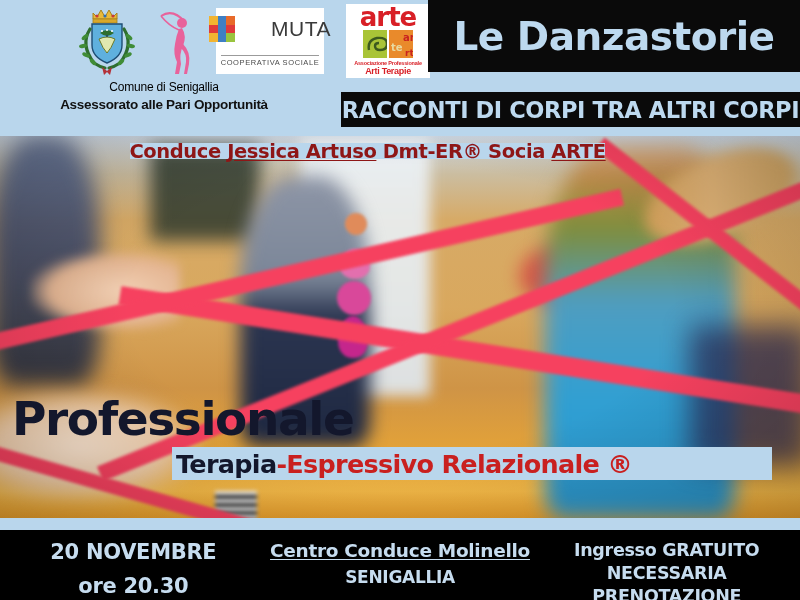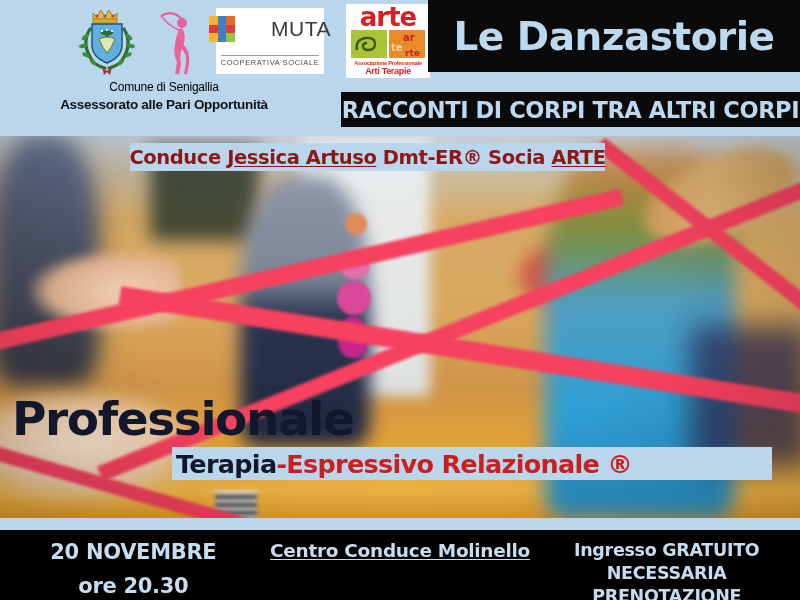--- a/index.html
+++ b/index.html
@@ -46,21 +46,21 @@
   .arte-logo{
     position:absolute;left:346px;top:4px;width:84px;height:74px;
     background:#ffffff;padding:1px;box-sizing:border-box;
     display:flex;flex-direction:column;align-items:center;
   }
   .arte-word{
     color:#d81f26;font-weight:700;font-size:26px;line-height:24px;
     letter-spacing:-1px;font-family:"DejaVu Sans", sans-serif;
   }
   .arte-squares{display:flex;gap:2px;margin-top:1px;}
-  .arte-sq{width:36px;height:28px;position:relative;overflow:hidden;}
+  .arte-sq{width:24px;height:28px;position:relative;overflow:hidden;}
   .arte-sq.green{background:#a9c437;}
   .arte-sq.orange{background:#e98a2b;}
   .arte-sub1{font-size:5.5px;color:#d81f26;font-weight:700;margin-top:2px;letter-spacing:-.2px;}
   .arte-sub2{font-size:9px;color:#d81f26;font-weight:700;letter-spacing:-.3px;line-height:10px;}
 
   
   .comune-block{position:absolute;left:14px;top:80px;width:300px;text-align:center;}
   .comune-l1{font-size:12px;font-weight:400;color:#000000;letter-spacing:-.2px;}
   .comune-l2{font-size:13.5px;font-weight:700;color:#111;letter-spacing:-.3px;margin-top:3px;}
 
@@ -166,21 +166,21 @@
 
   
   .deco{position:absolute;filter:blur(1.6px);}
   .deco1{left:345px;top:77px;width:22px;height:22px;border-radius:50%;background:#e08b5a;}
   .deco2{left:340px;top:113px;width:30px;height:30px;border-radius:50% 50% 50% 50%/60% 60% 40% 40%;background:#e36fae;}
   .deco3{left:337px;top:145px;width:34px;height:34px;border-radius:50%;background:#d9489a;}
   .deco4{left:338px;top:180px;width:30px;height:42px;border-radius:50% 50% 45% 45%/60% 60% 40% 40%;background:#c5268c;}
 
   
   .conduce-band{
-    position:absolute;left:130px;top:143px;width:475px;height:28px;
+    position:absolute;left:130px;top:143px;width:475px;height:16px;
     background:#b9d6ec;display:flex;align-items:center;justify-content:center;
   }
   .conduce-band .t{
     font-size:19.5px;font-weight:700;color:#8e1616;letter-spacing:-.4px;
     white-space:nowrap;font-family:"DejaVu Sans", sans-serif;
   }
   .u{text-decoration:underline;text-underline-offset:2px;}
 
   .main-title{
     position:absolute;left:12px;top:394px;
@@ -353,20 +353,21 @@
     <span class="t"><span class="sub-dark">Terapia</span><span class="sub-red">-Espressivo Relazionale ®</span></span>
   </div>
 
   <div class="footer">
     <div class="fcol">
       <div class="l f-date1">20 NOVEMBRE</div>
       <div class="l f-date2">ore 20.30</div>
     </div>
     <div class="fcol">
       <div class="l f-ven1 u">Centro Conduce Molinello</div>
+      <div class="l f-ven2">SENIGALLIA</div>
     </div>
     <div class="fcol">
       <div class="l f-info">Ingresso GRATUITO</div>
       <div class="l f-info">NECESSARIA PRENOTAZIONE</div>
       <div class="l f-info">al 3404712899</div>
     </div>
   </div>
 
 </div>
 

